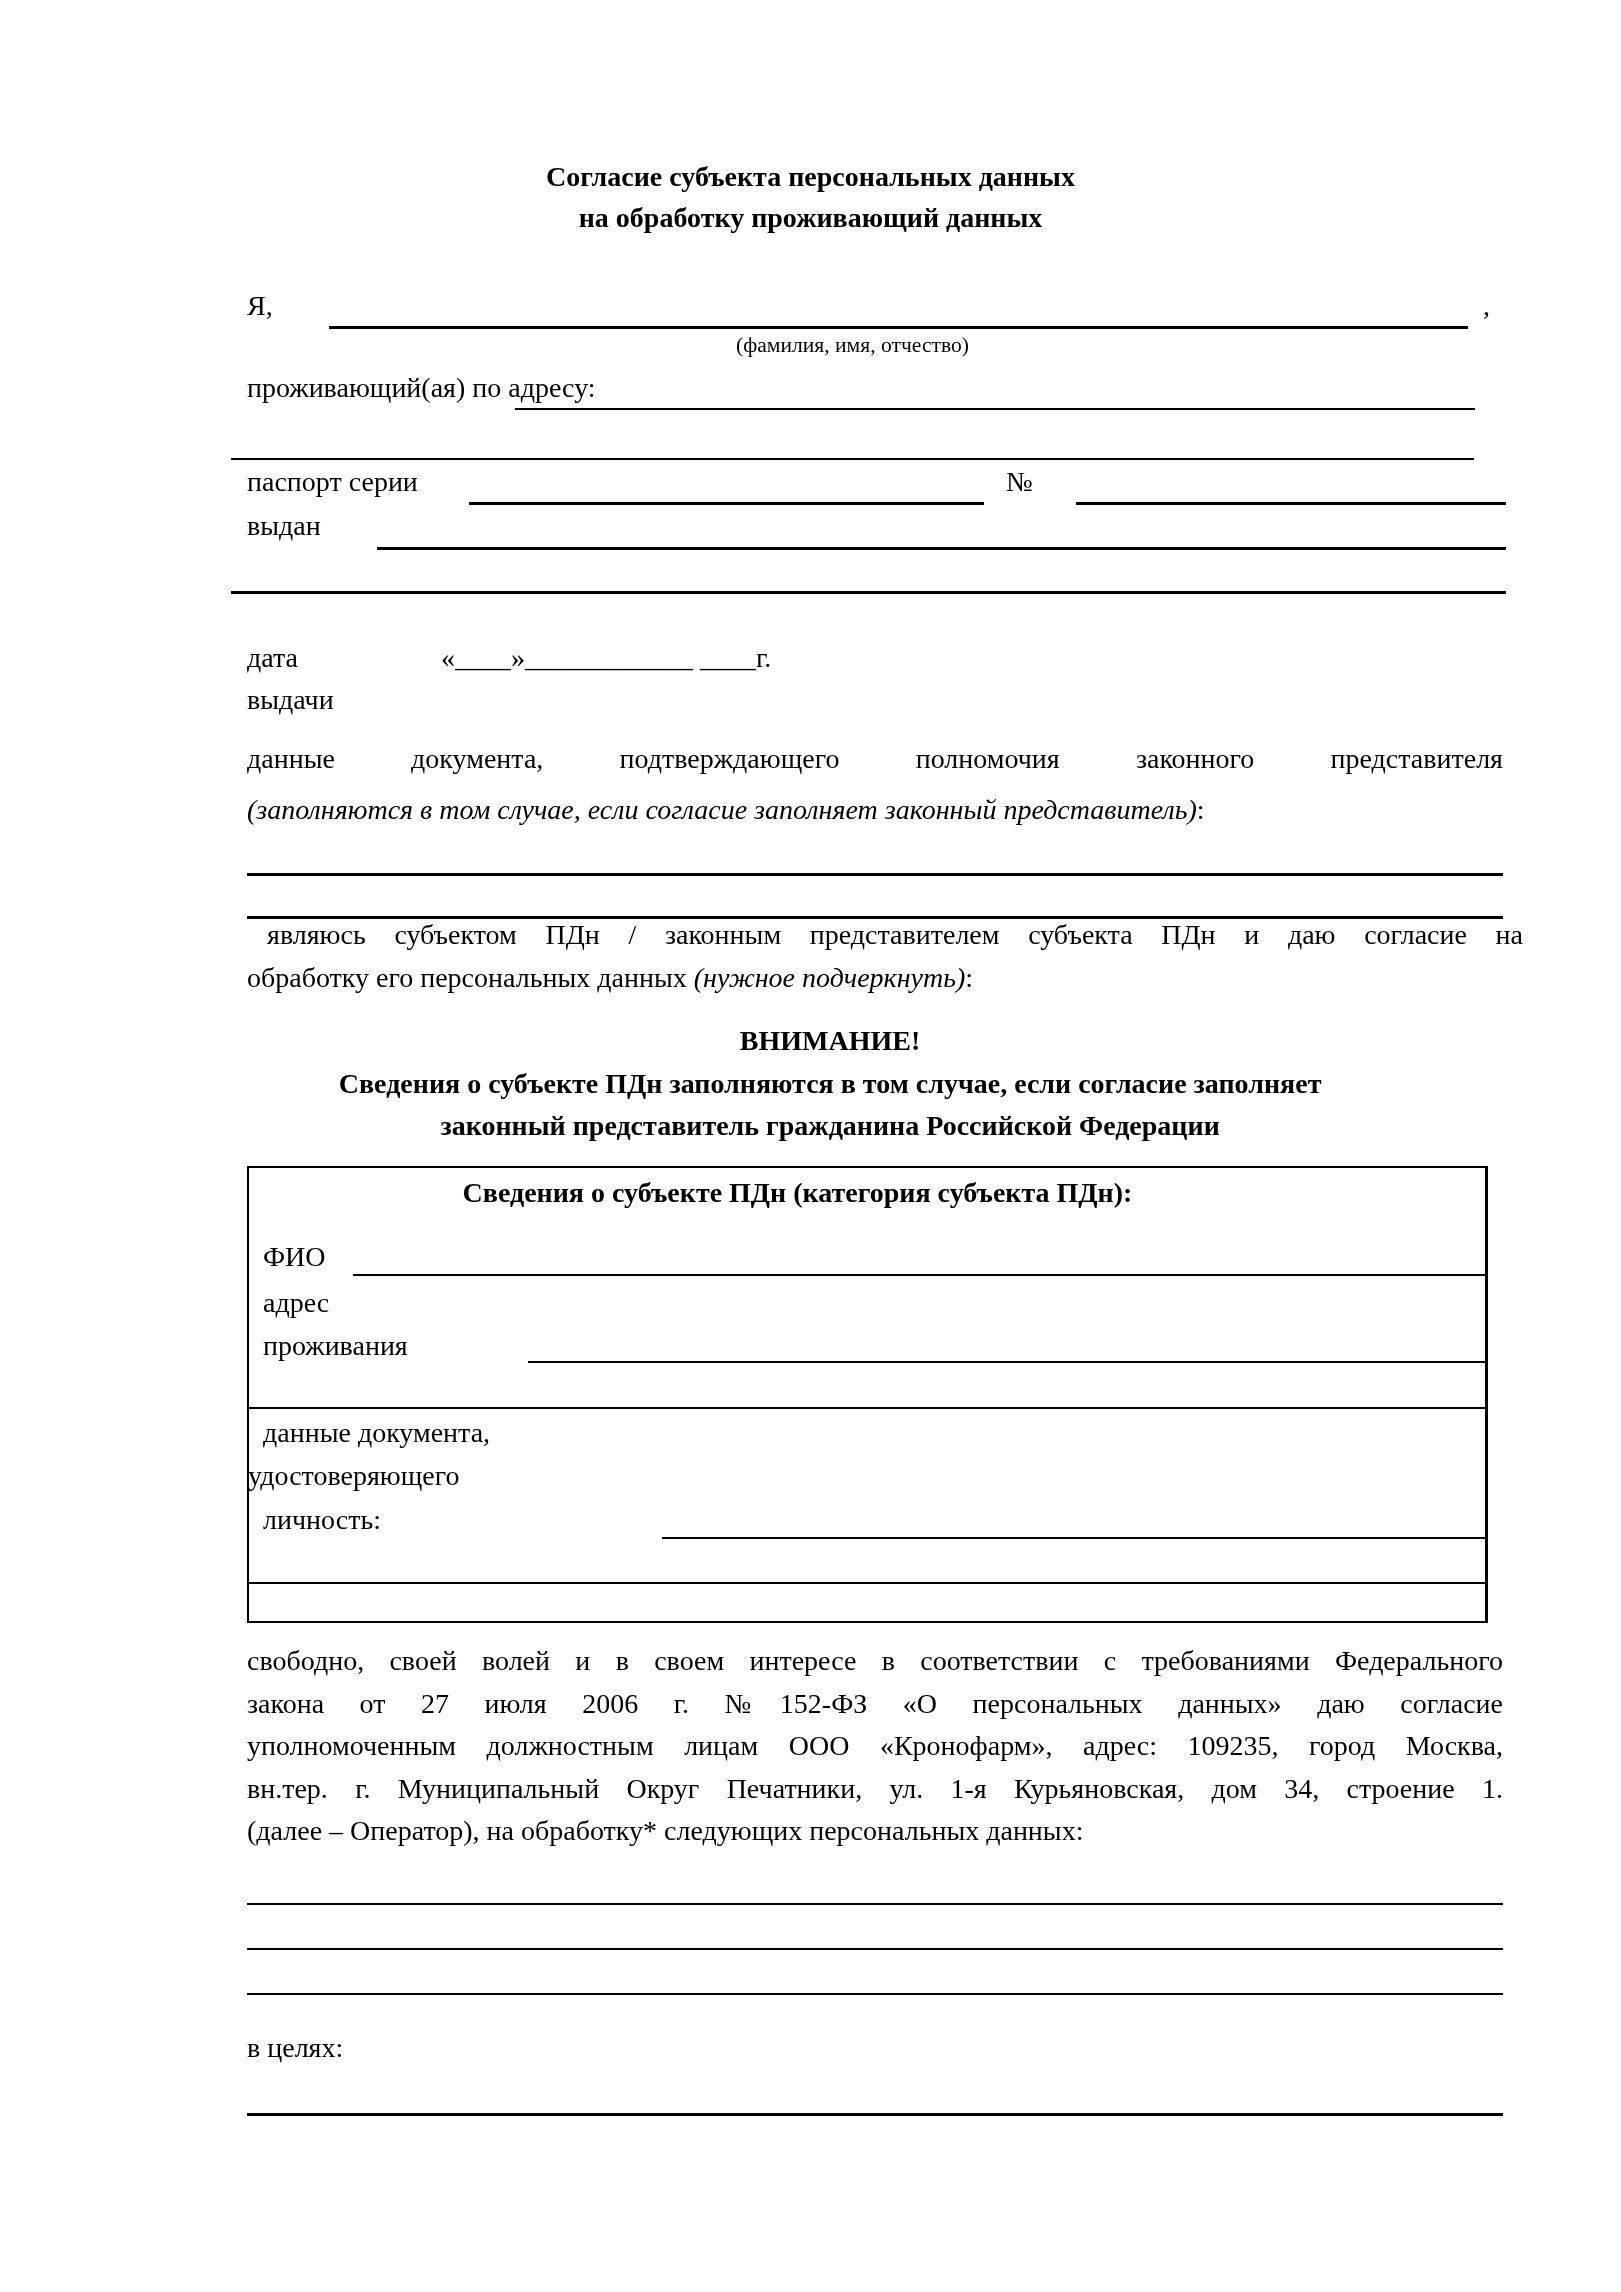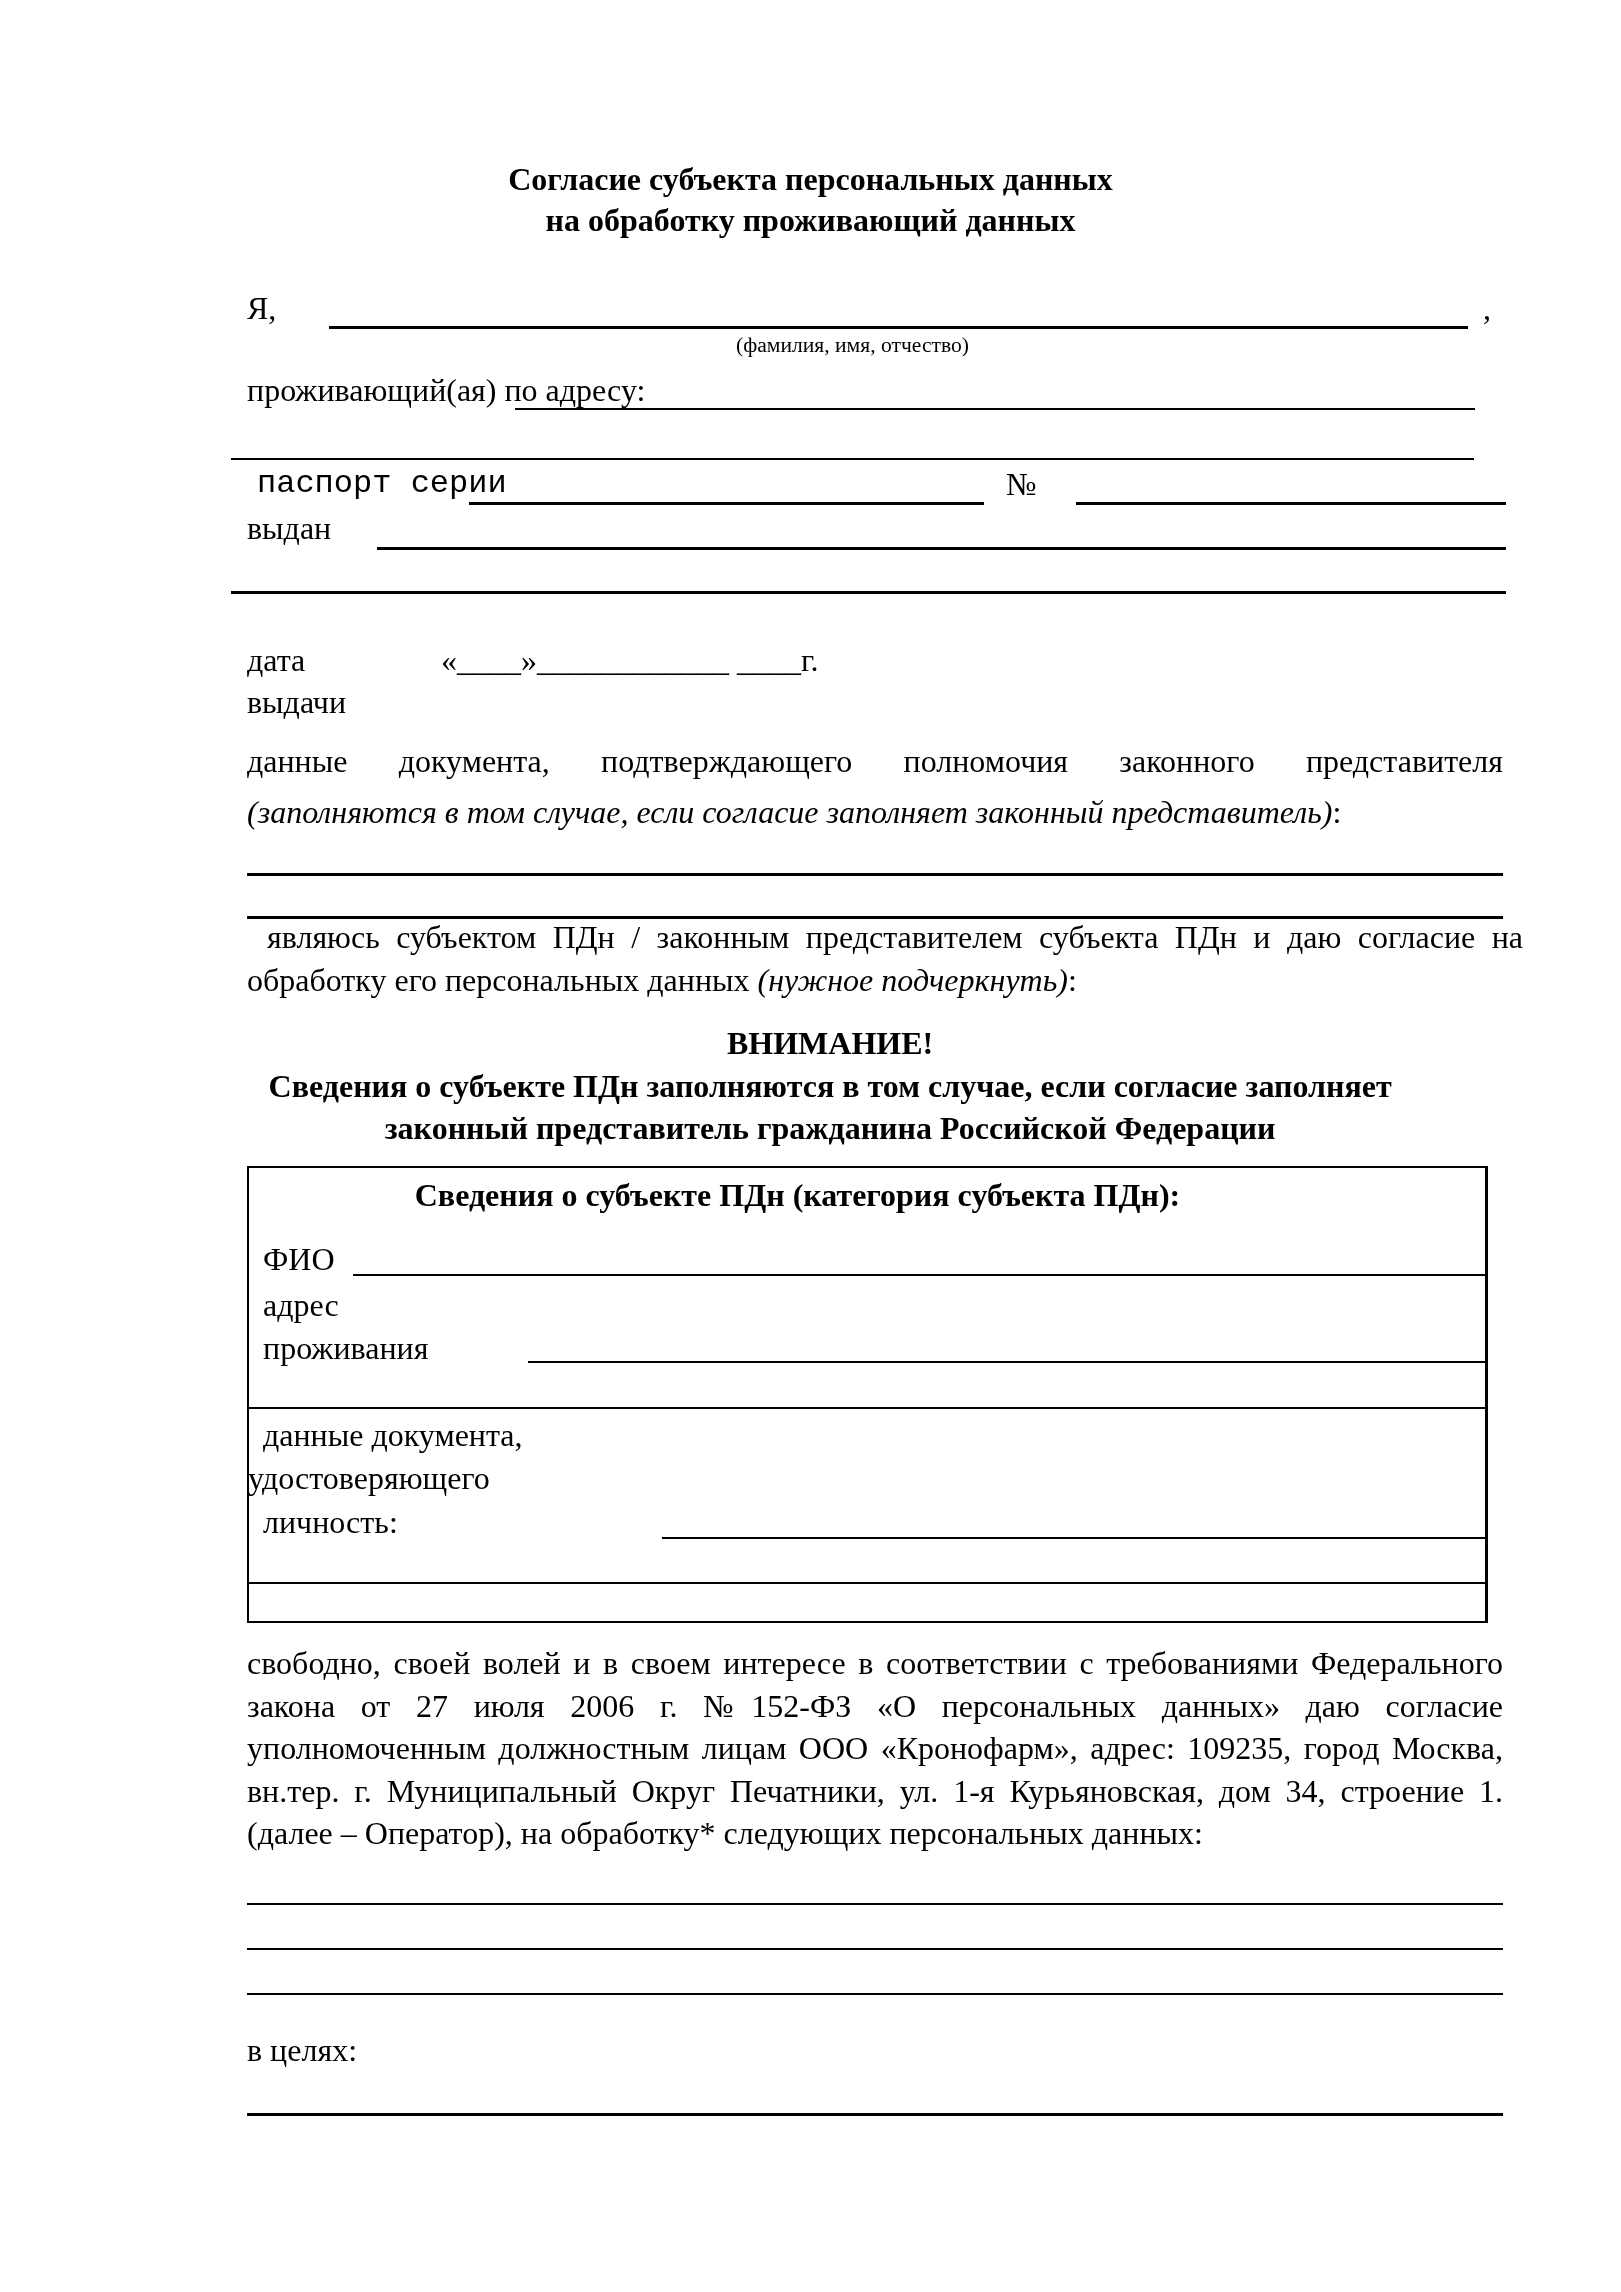--- a/index.html
+++ b/index.html
@@ -1,19 +1,19 @@
 <!DOCTYPE html>
 <html><head>
 <meta charset="utf-8">
 <style>
   html, body { margin:0; padding:0; background:#ffffff; }
   body { width:1621px; height:2293px; position:relative; overflow:hidden;
          font-family:"Liberation Serif", "DejaVu Serif", serif; color:#000; }
   .abs { position:absolute; white-space:nowrap; }
-  .t { font-size:32px; line-height:1; }
+  .t { font-size:28px; line-height:1; }
   .b { font-weight:bold; }
   .i { font-style:italic; }
   .cap { font-size:21.6px; }
   .ln { position:absolute; height:2.9px; background:#000; }
   .ln.thin { height:2px; }
   .ctr { left:0; width:1621px; text-align:center; }
   .just { text-align:justify; text-align-last:justify; white-space:normal; }
   .table { position:absolute; left:247px; top:1166px; width:1241px; height:457px;
            border:2px solid #000; border-right-width:3.9px; box-sizing:border-box; }
 </style>
@@ -25,21 +25,21 @@
 
 <div class="abs t" style="left:247px; top:292px;">Я,</div>
 <div class="ln" style="left:329px; top:326px; width:1139px;"></div>
 <div class="abs t" style="left:1483px; top:292px;">,</div>
 <div class="abs cap" style="left:0; width:1705px; text-align:center; top:333px;">(фамилия, имя, отчество)</div>
 
 <div class="abs t" style="left:247px; top:374px;">проживающий(ая) по адресу:</div>
 <div class="ln thin" style="left:515px; top:408px; width:960px;"></div>
 <div class="ln thin" style="left:231px; top:458px; width:1243px;"></div>
 
-<div class="abs t" style="left:257px; top:468px;font-family:Liberation Mono, monospace;">паспорт серии</div>
+<div class="abs t" style="left:247px; top:468px;">паспорт серии</div>
 <div class="ln" style="left:469px; top:502px; width:515px;"></div>
 <div class="abs t" style="left:1006px; top:468px;">№</div>
 <div class="ln" style="left:1076px; top:502px; width:430px;"></div>
 
 <div class="abs t" style="left:247px; top:512px;">выдан</div>
 <div class="ln" style="left:377px; top:547px; width:1129px;"></div>
 <div class="ln" style="left:231px; top:591px; width:1275px;"></div>
 
 <div class="abs t" style="left:247px; top:644px;">дата</div>
 <div class="abs t" style="left:247px; top:686px;">выдачи</div>

